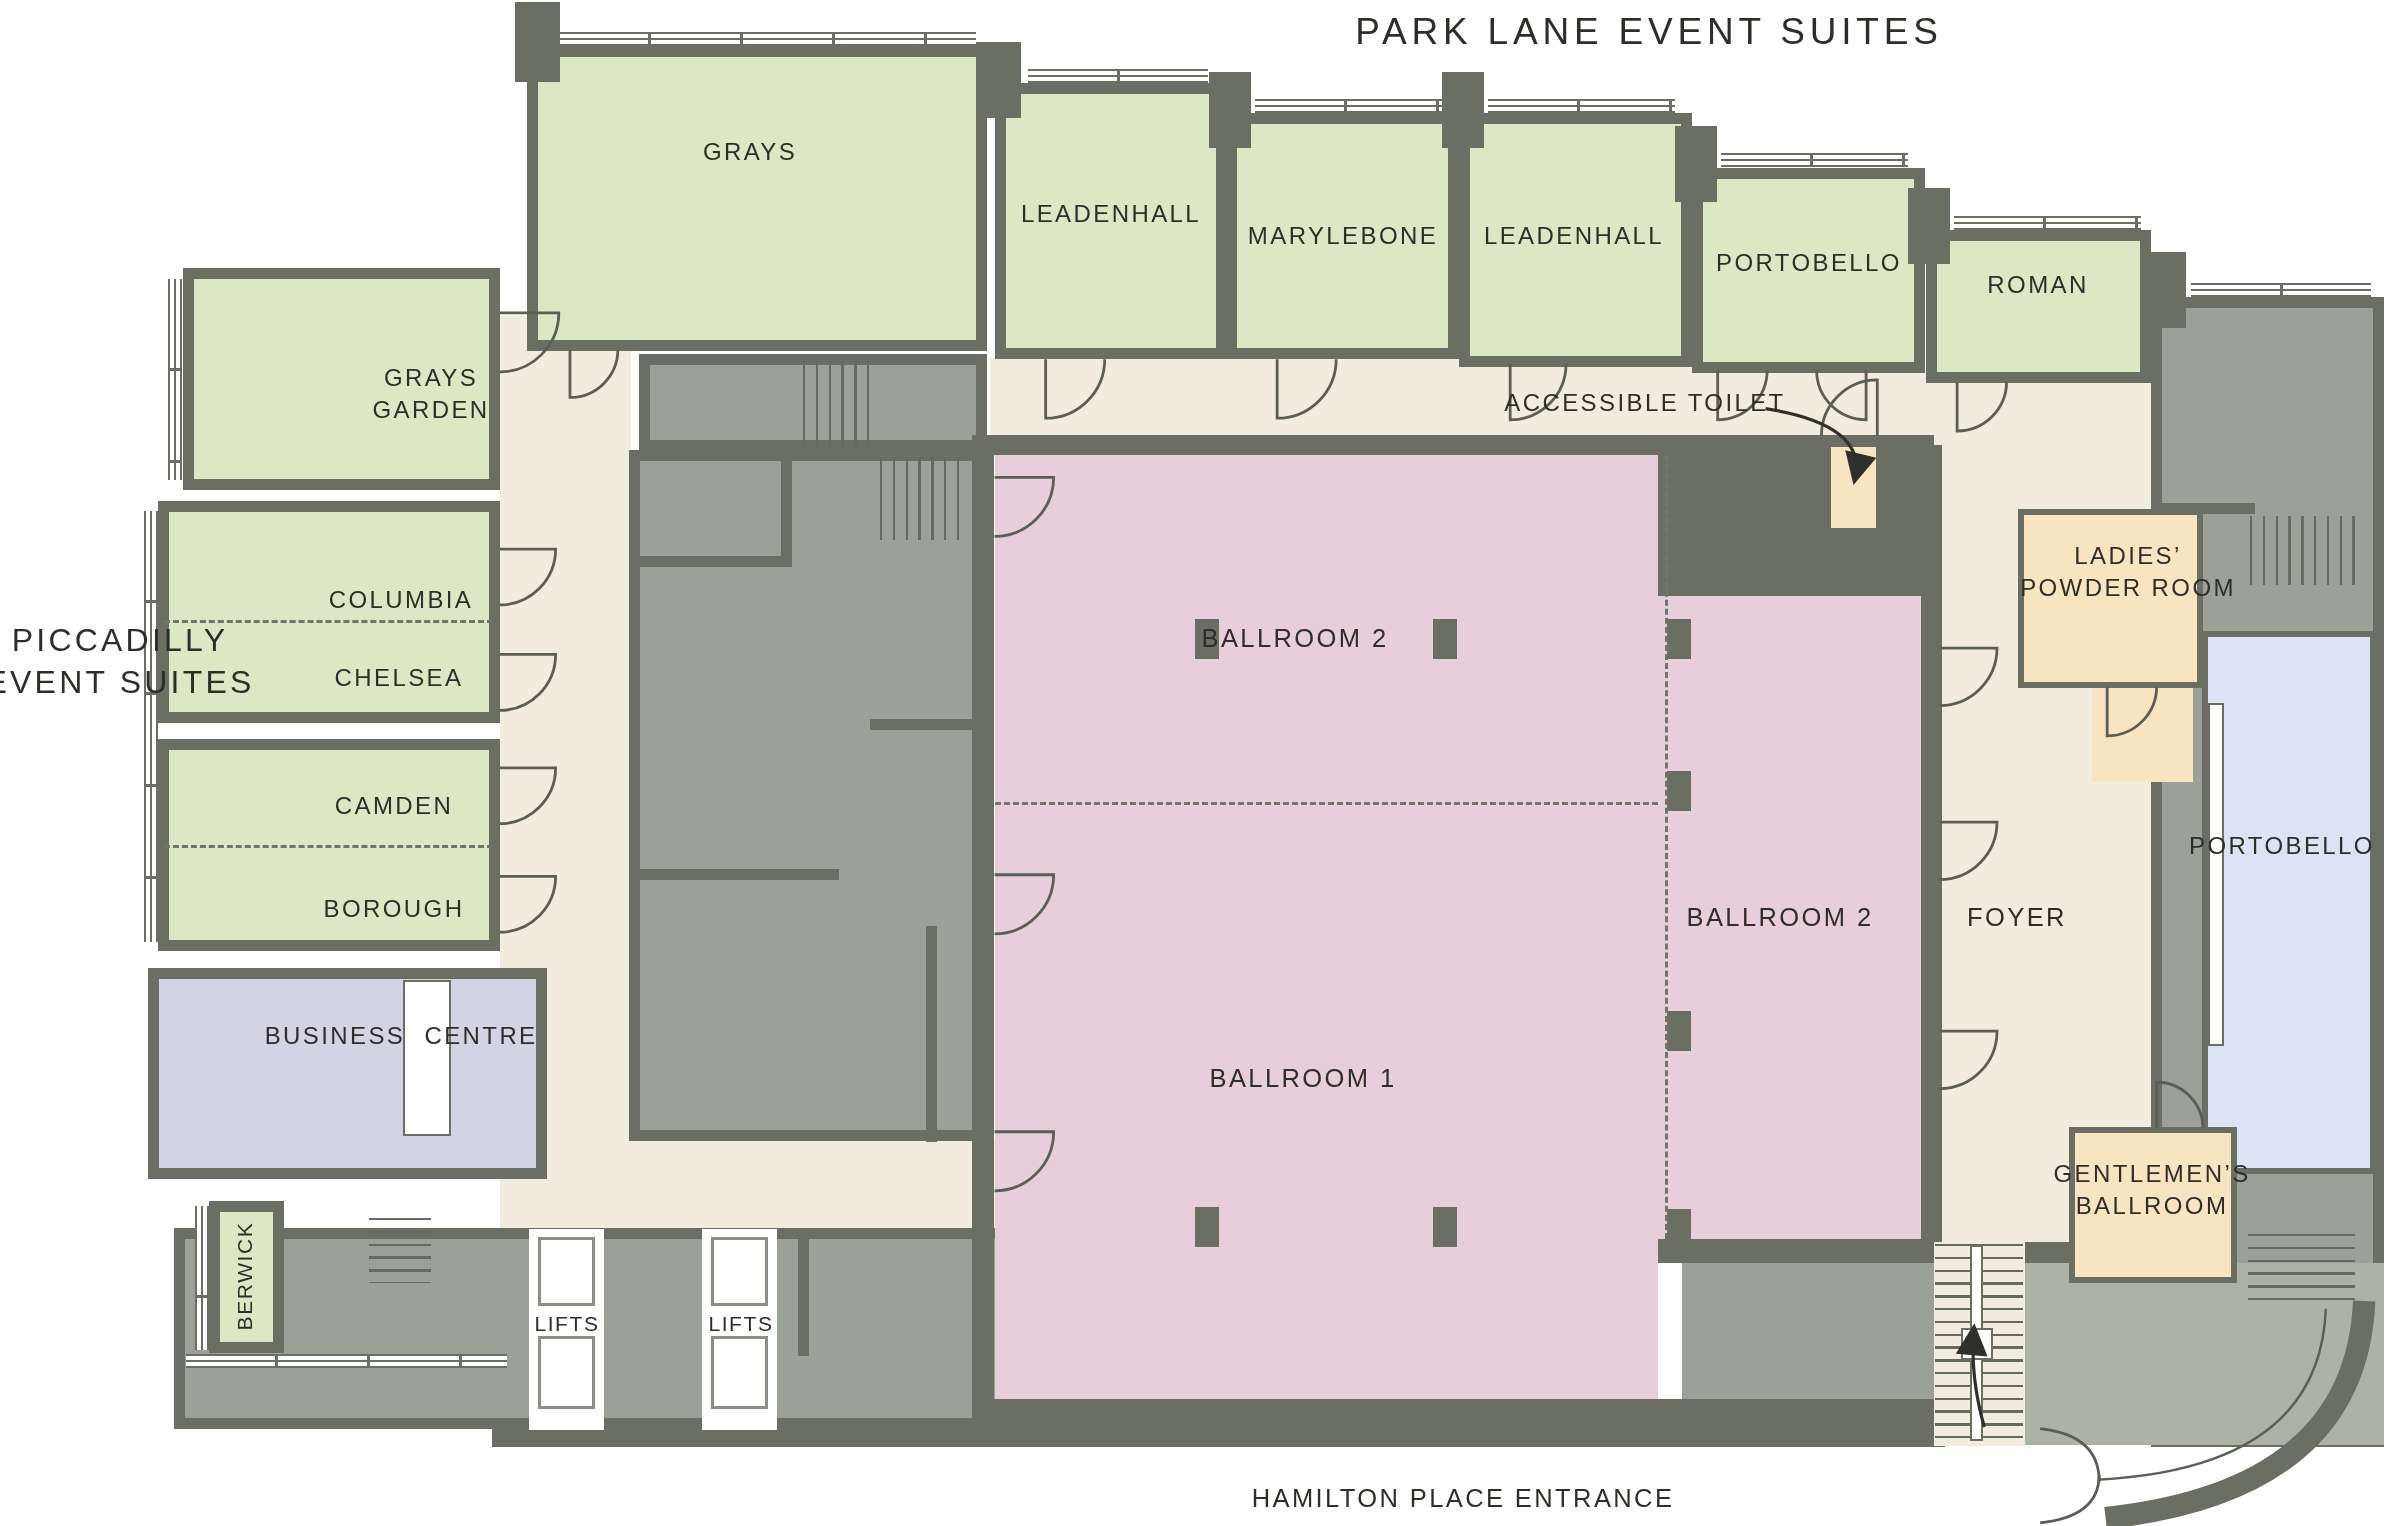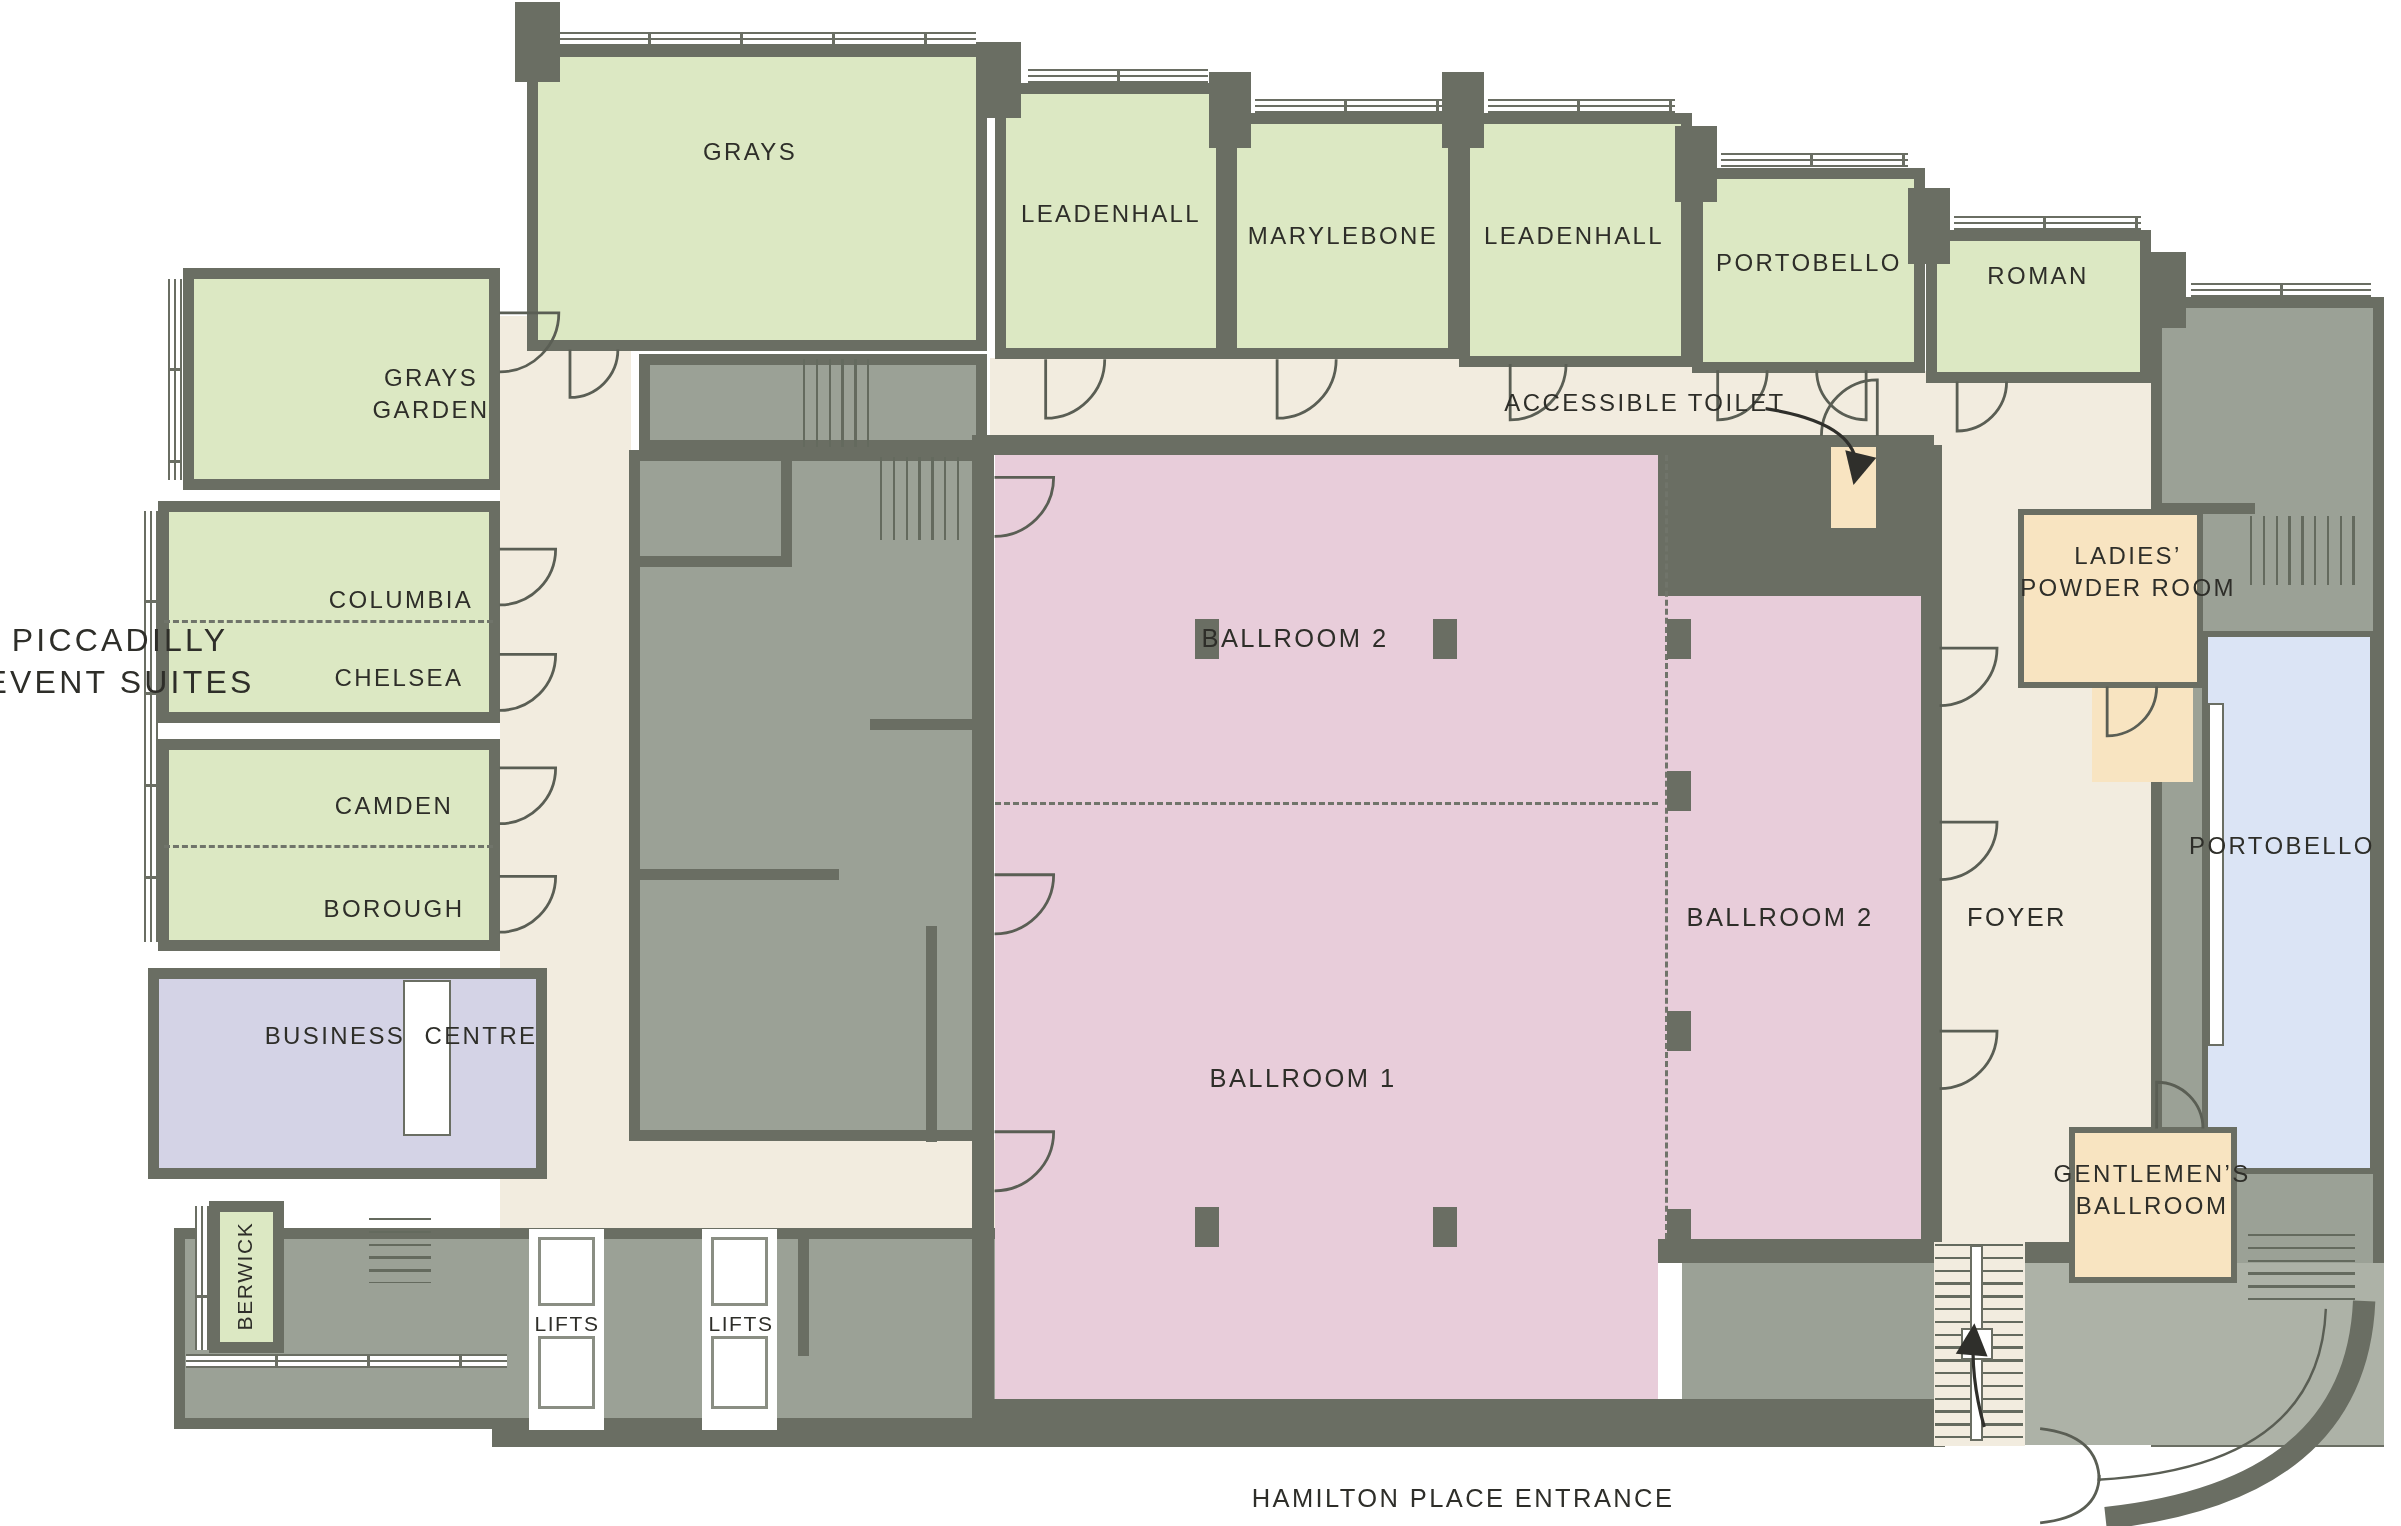--- a/index.html
+++ b/index.html
@@ -195,41 +195,44 @@
     <g fill="none" stroke="#2f2f2b" stroke-width="4">
       <path d="M2212,512 Q2340,532 2324,600" marker-end="url(#ah)"></path>
       <path d="M2486,1788 Q2468,1724 2473,1666" marker-end="url(#ah)"></path>
     </g>
     <g fill="none">
       <path d="M2638,1902 Q2952,1868 2962,1630" stroke="#6a6e63" stroke-width="28"></path>
       <path d="M2628,1854 Q2906,1840 2914,1640" stroke="#5a5e54" stroke-width="3"></path>
     </g>
   </svg>
 
+  <div class="lbl big" style="left:1649px;top:32px">
+      <span>PARK LANE EVENT SUITES</span>
+    </div>
   <div class="lbl med" style="left:120px;top:661px">
     <span>PICCADILLY</span>
       <span>EVENT SUITES</span>
   </div>
 
   <div class="lbl" style="left:750px;top:152px">
       <span>GRAYS</span>
     </div>
   <div class="lbl" style="left:1111px;top:214px">
       <span>LEADENHALL</span>
     </div>
   <div class="lbl" style="left:1343px;top:236px">
       <span>MARYLEBONE</span>
     </div>
   <div class="lbl" style="left:1574px;top:236px">
       <span>LEADENHALL</span>
     </div>
   <div class="lbl" style="left:1809px;top:263px">
       <span>PORTOBELLO</span>
     </div>
-  <div class="lbl" style="left:2038px;top:276px">
+  <div class="lbl" style="left:2038px;top:285px">
       <span>ROMAN</span>
     </div>
   <div class="lbl" style="left:431px;top:394px">
     <span>GRAYS</span>
       <span>GARDEN</span>
   </div>
   <div class="lbl" style="left:401px;top:600px">
       <span>COLUMBIA</span>
     </div>
   <div class="lbl" style="left:399px;top:678px">

